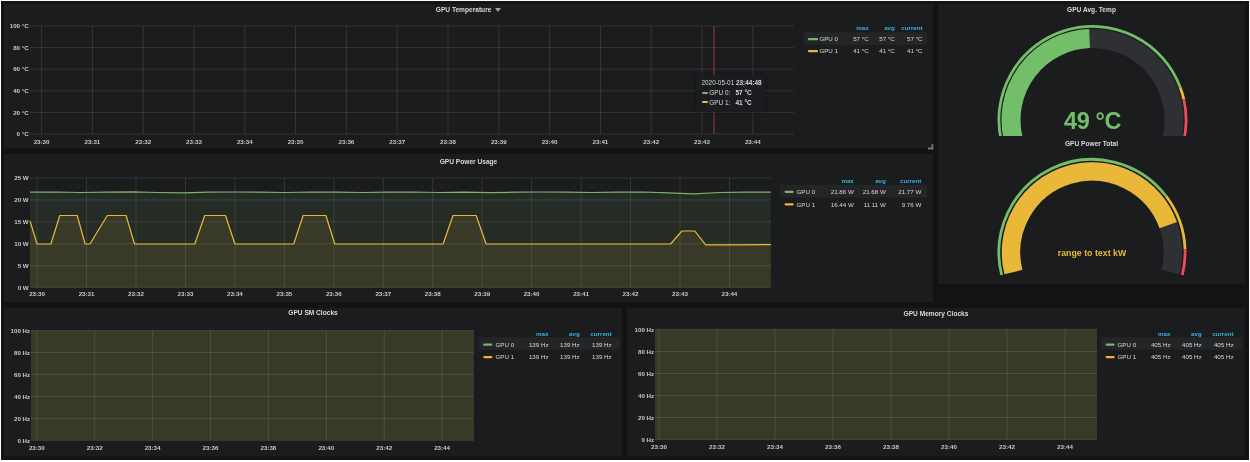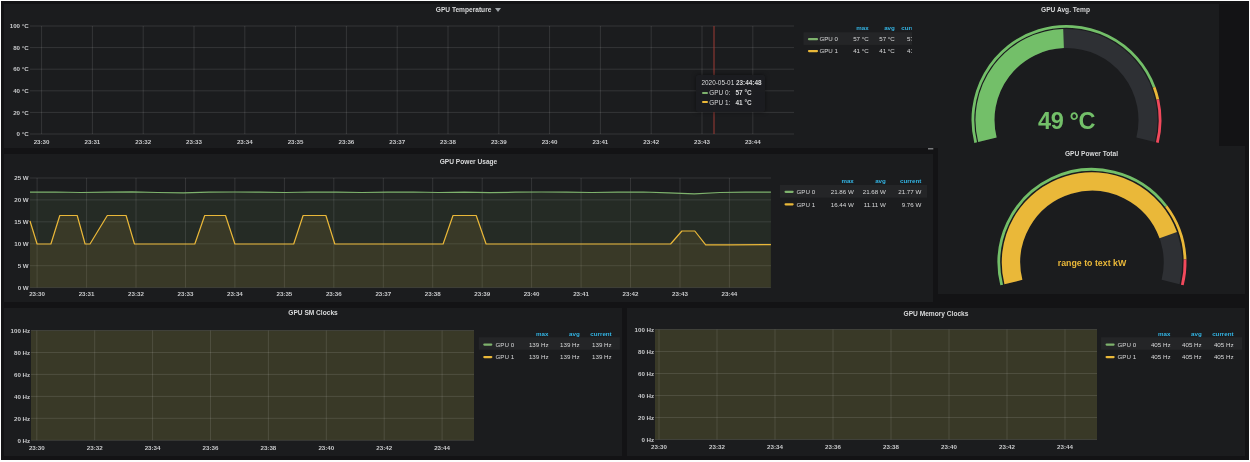--- a/index.html
+++ b/index.html
@@ -76,21 +76,21 @@
 <path d="M 924 144.5 H 928.4 V 140.3" stroke="#77797b" stroke-width="1.8" fill="none"></path>
 </svg>
 <div style="position:absolute;left:691.5px;top:71px;width:69px;height:37px;
   background:rgba(28,29,32,0.97);border-radius:3px;z-index:10;
   box-shadow:0 0 4px rgba(0,0,0,0.5);font-size:6.4px;color:#d8d9da;padding:4px 0 0 6px;box-sizing:border-box;">
   <div style="white-space:nowrap;">2020-05-01 <b>23:44:48</b></div>
   <div style="margin-top:3.2px;white-space:nowrap;"><span style="display:inline-block;width:6px;height:2px;background:#7eb26d;border-radius:1px;vertical-align:1.5px;"></span> GPU 0: <b style="position:absolute;left:40px;">57 °C</b></div>
   <div style="margin-top:2.8px;white-space:nowrap;"><span style="display:inline-block;width:6px;height:2px;background:#eab839;border-radius:1px;vertical-align:1.5px;"></span> GPU 1: <b style="position:absolute;left:40px;">41 °C</b></div>
 </div>
 </div>
-<div class="panel" style="left:912px;top:4px;width:307px;height:144px;">
+<div class="panel" style="left:938px;top:4px;width:307px;height:144px;">
 <div class="ptitle" style="top:2px;">GPU Avg. Temp</div>
 <svg width="307" height="144" viewBox="0 0 307 144">
 <path d="M 75.42 135.72 A 81.50 81.50 0 1 1 233.58 135.72" stroke="#2e3034" stroke-width="19" fill="none" stroke-linecap="butt"></path>
 <path d="M 75.42 135.72 A 81.50 81.50 0 0 1 151.54 34.55" stroke="#73bf69" stroke-width="19" fill="none" stroke-linecap="butt"></path>
 <path d="M 63.68 138.64 A 93.60 93.60 0 0 1 242.16 83.18" stroke="#73bf69" stroke-width="2.8" fill="none" stroke-linecap="butt"></path>
 <path d="M 242.16 83.18 A 93.60 93.60 0 0 1 245.84 95.54" stroke="#eab839" stroke-width="2.8" fill="none" stroke-linecap="butt"></path>
 <path d="M 245.84 95.54 A 93.60 93.60 0 0 1 245.32 138.64" stroke="#f2495c" stroke-width="2.8" fill="none" stroke-linecap="butt"></path>
 <text x="154.5" y="125" font-size="23.5" letter-spacing="-0.4" font-weight="700" fill="#73bf69" text-anchor="middle">49 °C</text>
 </svg>
   </div>
@@ -152,21 +152,21 @@
 <text x="849.8" y="40.0" font-size="6.2" fill="#d8d9da" text-anchor="end">21.86 W</text>
 <text x="881.8" y="40.0" font-size="6.2" fill="#d8d9da" text-anchor="end">21.68 W</text>
 <text x="917.3" y="40.0" font-size="6.2" fill="#d8d9da" text-anchor="end">21.77 W</text>
 <line x1="781.6" y1="50.3" x2="788.6" y2="50.3" stroke="#eab839" stroke-width="2.2" stroke-linecap="round"></line>
 <text x="792.5" y="52.5" font-size="6.2" fill="#d8d9da">GPU 1</text>
 <text x="849.8" y="52.5" font-size="6.2" fill="#d8d9da" text-anchor="end">16.44 W</text>
 <text x="881.8" y="52.5" font-size="6.2" fill="#d8d9da" text-anchor="end">11.11 W</text>
 <text x="917.3" y="52.5" font-size="6.2" fill="#d8d9da" text-anchor="end">9.76 W</text>
 </svg>
   </div>
-<div class="panel" style="left:938px;top:146px;width:307px;height:148px;">
+<div class="panel" style="left:938px;top:136px;width:307px;height:148px;">
 <div class="ptitle" style="top:4px;">GPU Power Total</div>
 <svg width="307" height="148" viewBox="0 0 307 148">
 <path d="M 75.41 136.10 A 81.00 81.00 0 1 1 232.59 136.10" stroke="#2e3034" stroke-width="18.5" fill="none" stroke-linecap="butt"></path>
 <path d="M 75.41 136.10 A 81.00 81.00 0 0 1 230.26 89.20" stroke="#eab839" stroke-width="18.5" fill="none" stroke-linecap="butt"></path>
 <path d="M 63.67 139.02 A 93.10 93.10 0 0 1 228.19 60.25" stroke="#73bf69" stroke-width="2.8" fill="none" stroke-linecap="butt"></path>
 <path d="M 228.19 60.25 A 93.10 93.10 0 0 1 247.05 113.56" stroke="#eab839" stroke-width="2.8" fill="none" stroke-linecap="butt"></path>
 <path d="M 247.05 113.56 A 93.10 93.10 0 0 1 244.33 139.02" stroke="#f2495c" stroke-width="2.8" fill="none" stroke-linecap="butt"></path>
 <text x="154" y="120.0" font-size="8.8" font-weight="700" fill="#eab839" text-anchor="middle">range to text kW</text>
 </svg>
   </div>

